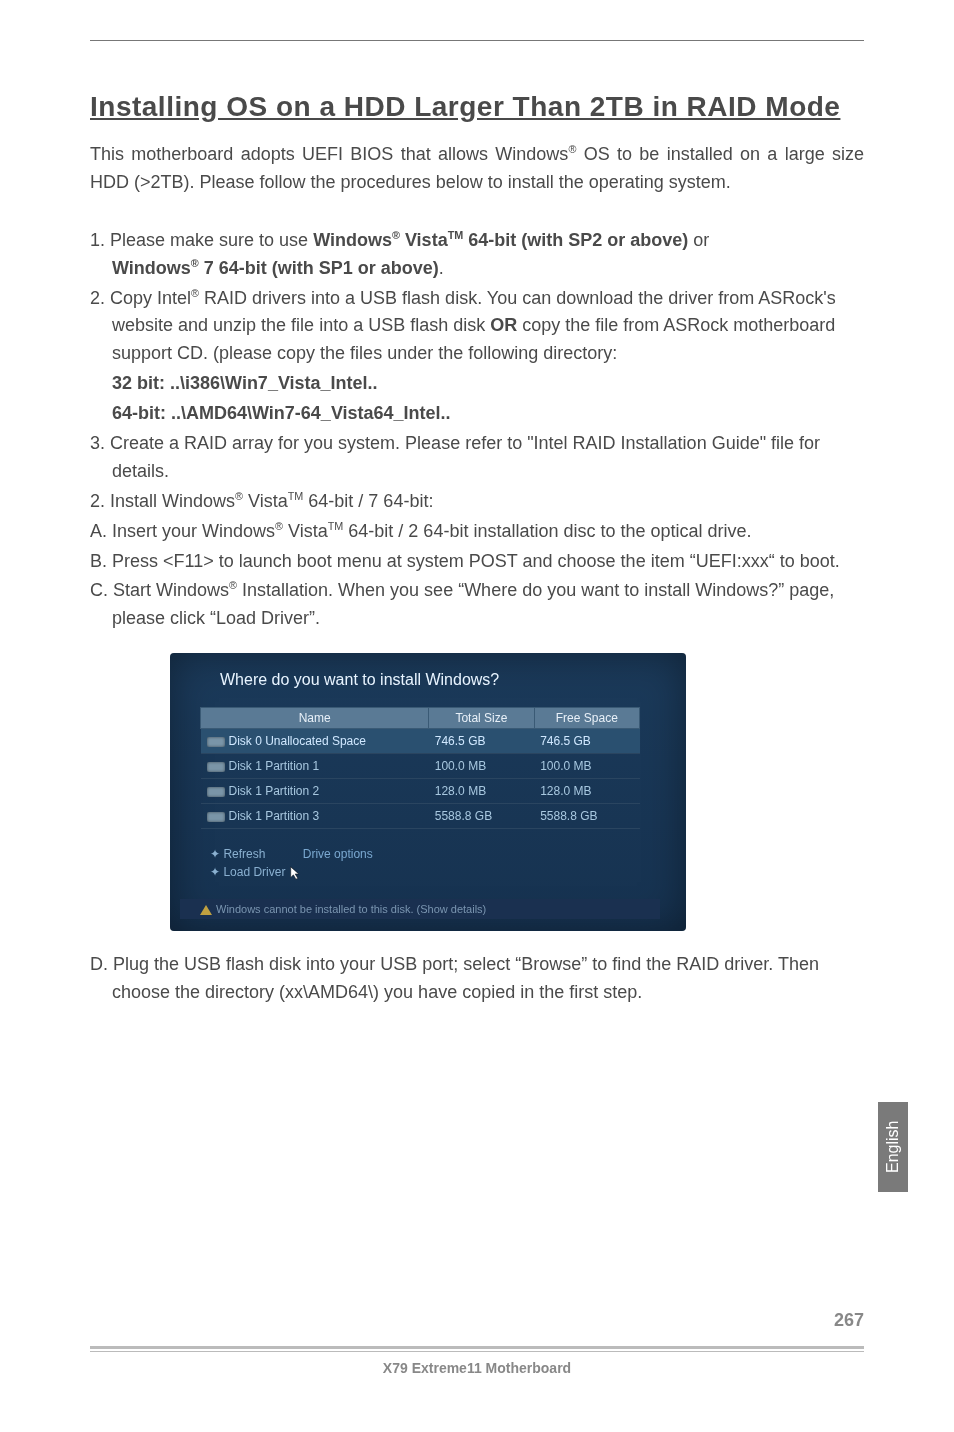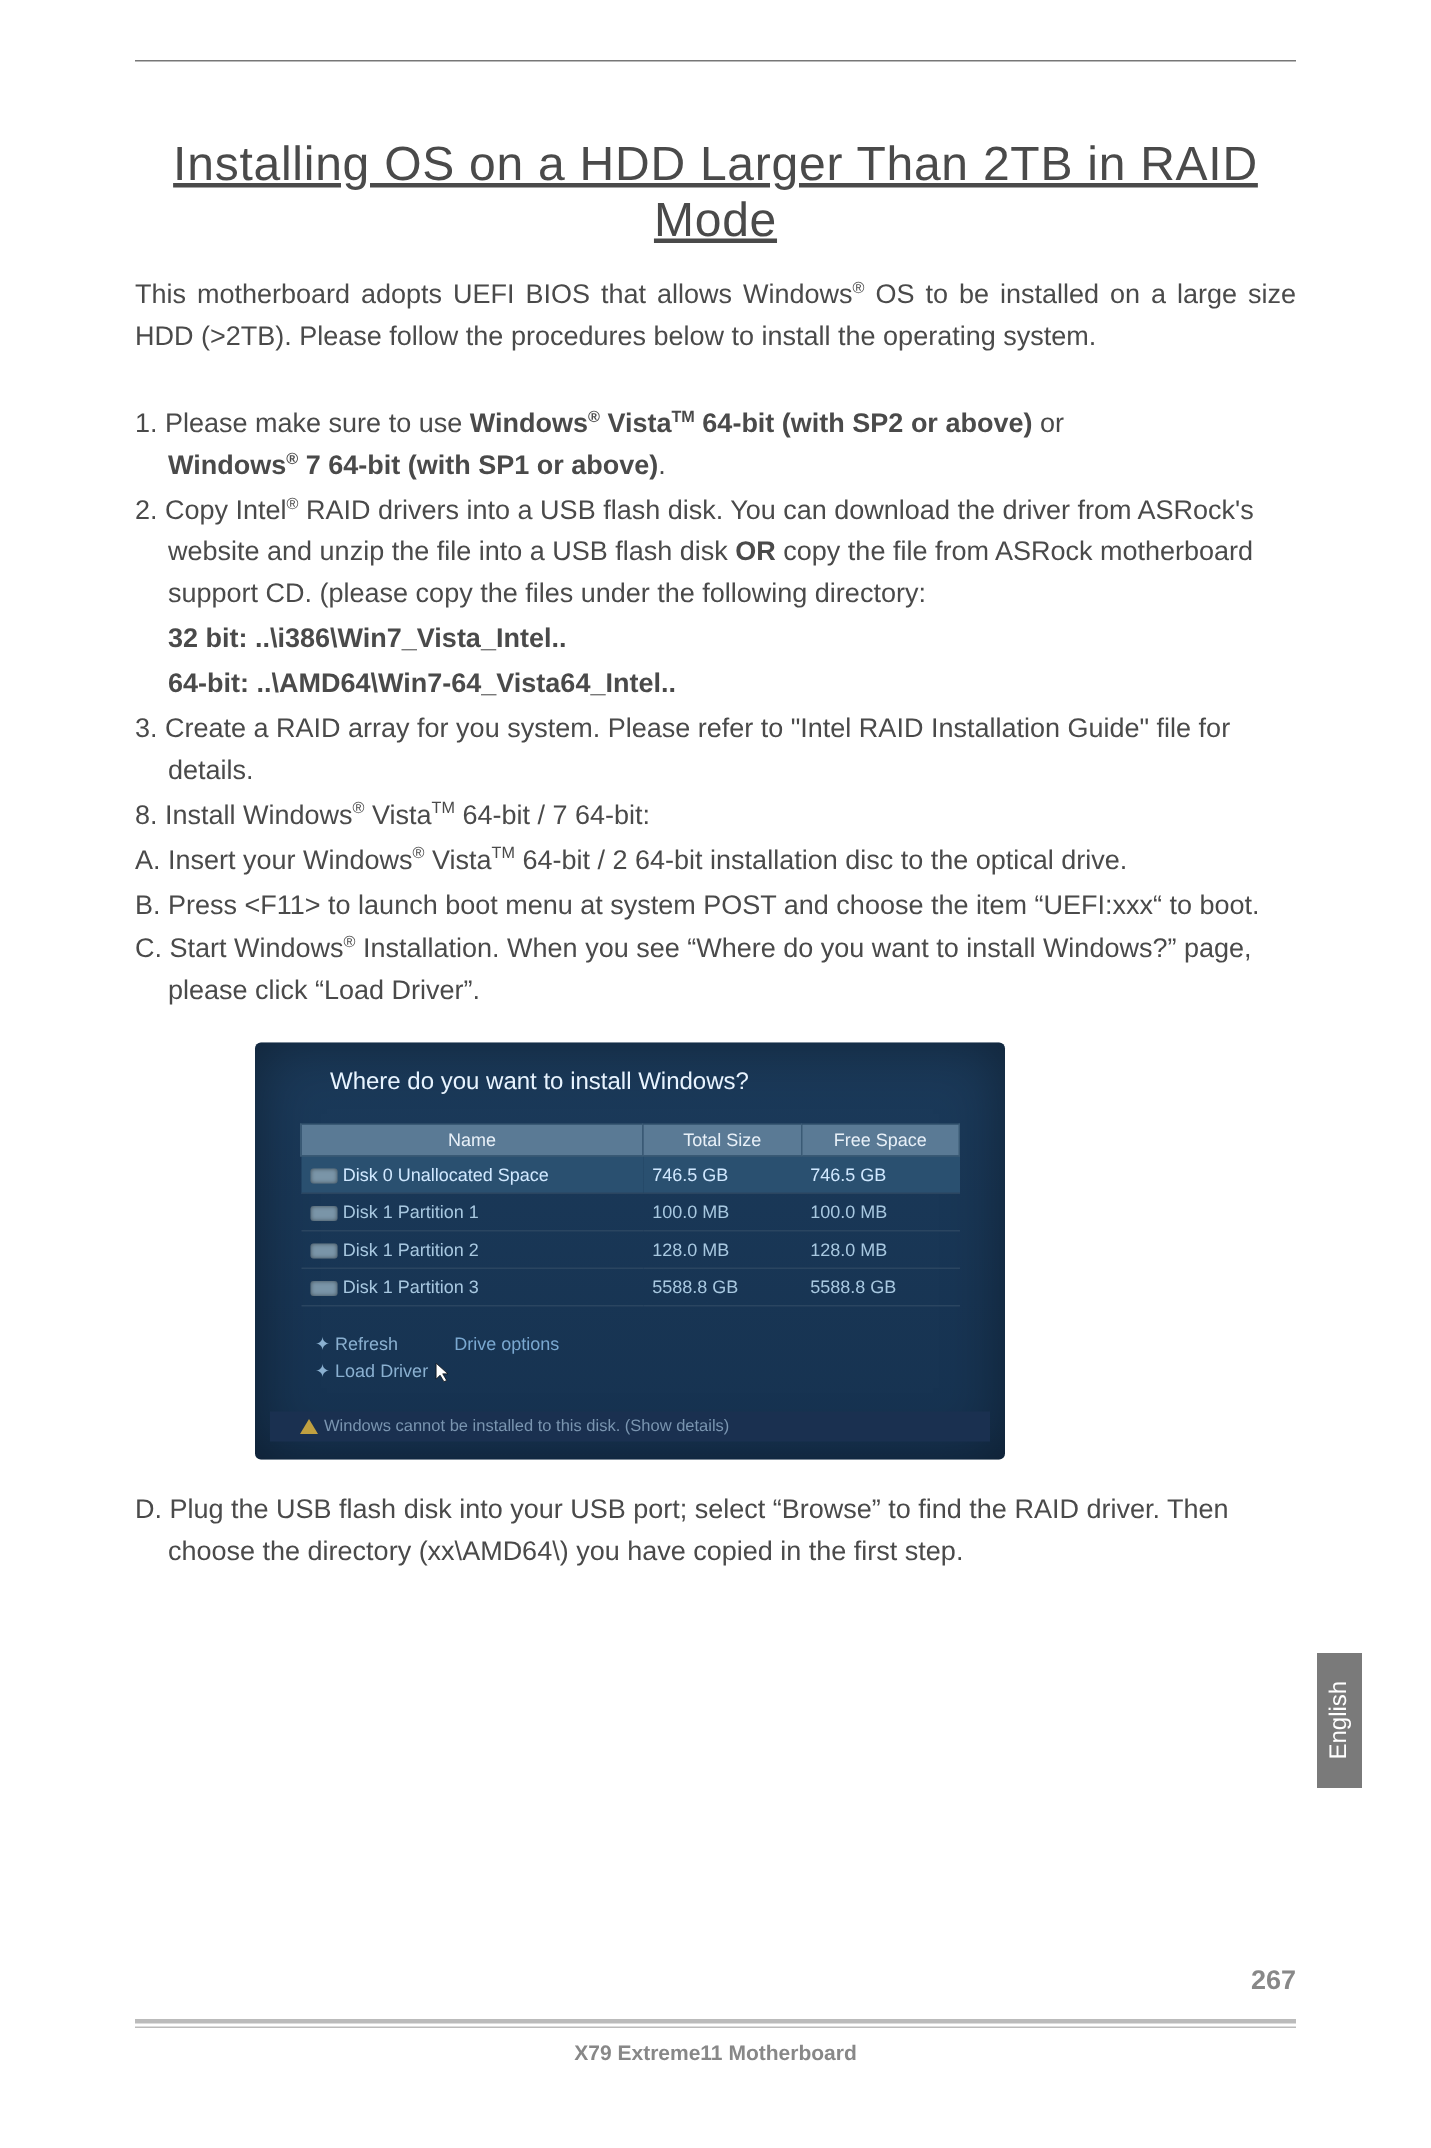--- a/index.html
+++ b/index.html
@@ -14,28 +14,27 @@
   }
   .page {
     padding: 40px 90px 0 90px;
     box-sizing: border-box;
   }
   .top-rule {
     border-top: 1px solid #777;
     margin-bottom: 50px;
   }
   h1 {
-    font-size: 32px;
-    font-weight: 400;
+    font-size: 28px;
+    font-weight: 700;
     text-decoration: underline;
     color: #4a4a4a;
     margin: 0 0 10px 0;
     letter-spacing: 0.5px;
     font-stretch: semi-condensed;
-    text-align: center;
   }
   .intro {
     font-size: 18px;
     line-height: 1.55;
     text-align: justify;
     margin-bottom: 30px;
   }
   ol.steps {
     list-style: none;
     padding: 0;
@@ -50,21 +49,21 @@
   }
   .indent-a { padding-left: 44px; text-indent: -26px; }
   .indent-b { padding-left: 44px; text-indent: 0; }
   .bold { font-weight: bold; }
   sup { font-size: 0.6em; vertical-align: super; }
   .screenshot {
     margin: 20px 0 20px 80px;
     width: 500px;
     background: linear-gradient(#1b3a5a, #163250);
     border-radius: 4px;
-    padding: 18px 0 12px 0;
+    padding: 18px 16px 12px 0;
     box-shadow: inset 0 0 40px rgba(0,0,0,0.4);
     color: #cfe8ff;
   }
   .ss-inner {
     padding: 0 30px;
   }
   .ss-title {
     color: #e8f4ff;
     font-size: 16px;
     margin-bottom: 18px;
@@ -193,21 +192,21 @@
 
     <li>
       <span>2. Copy Intel</span><sup>®</sup><span> RAID drivers into a USB flash disk. You can download the driver from ASRock's website and unzip the file into a USB flash disk </span><span class="bold">OR</span><span> copy the file from ASRock motherboard support CD. (please copy the files under the following directory:</span>
     </li>
     <li class="indent-b bold" style="text-indent:0;">32 bit: ..\i386\Win7_Vista_Intel..</li>
     <li class="indent-b bold" style="text-indent:0;">64-bit: ..\AMD64\Win7-64_Vista64_Intel..</li>
 
     <li>3. Create a RAID array for you system. Please refer to "Intel RAID Installation Guide" file for details.</li>
 
     <li>
-      <span>8. Install Windows</span><sup>®</sup><span> Vista</span><sup>TM</sup><span> 64-bit / 7 64-bit:</span>
+      <span>2. Install Windows</span><sup>®</sup><span> Vista</span><sup>TM</sup><span> 64-bit / 7 64-bit:</span>
     </li>
 
     <li class="indent-a">
       <span>A. Insert your Windows</span><sup>®</sup><span> Vista</span><sup>TM</sup><span> 64-bit / 2 64-bit installation disc to the optical drive.</span>
     </li>
     <li class="indent-a">B. Press &lt;F11&gt; to launch boot menu at system POST and choose the item “UEFI:xxx“ to boot.</li>
     <li class="indent-a">
       <span>C. Start Windows</span><sup>®</sup><span> Installation. When you see “Where do you want to install Windows?” page, please click “Load Driver”.</span>
     </li>
   </ol>

